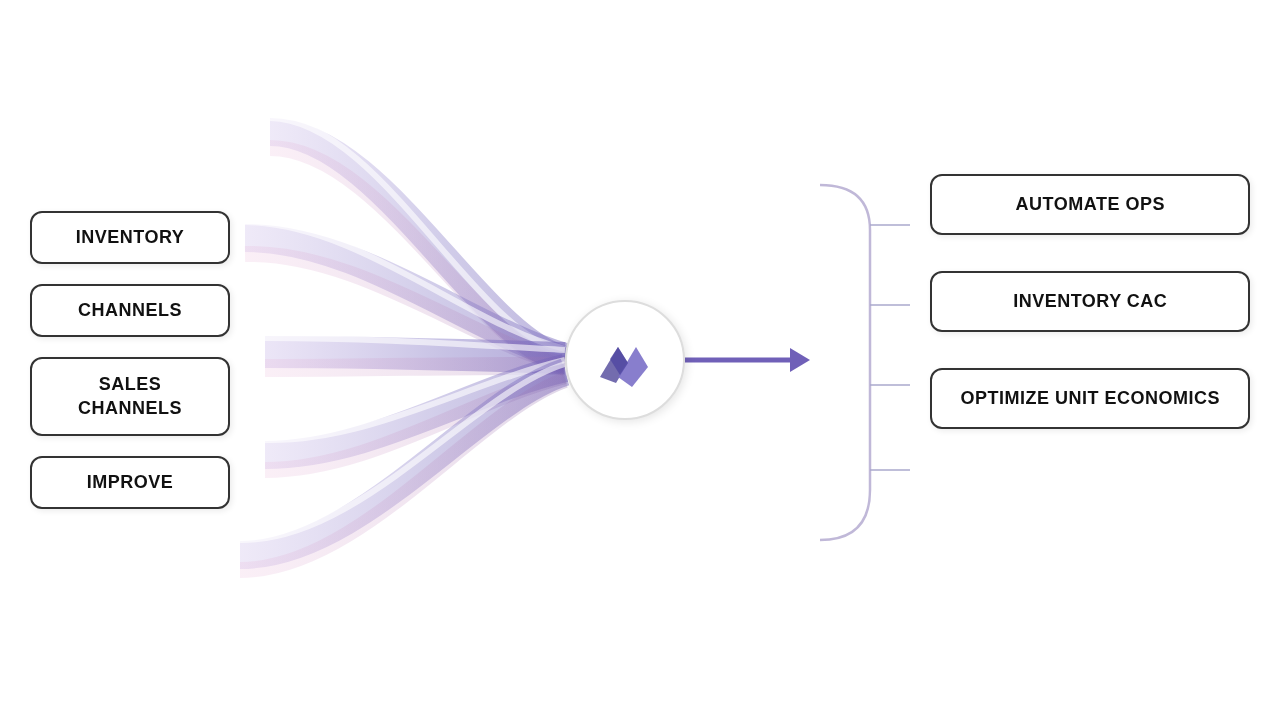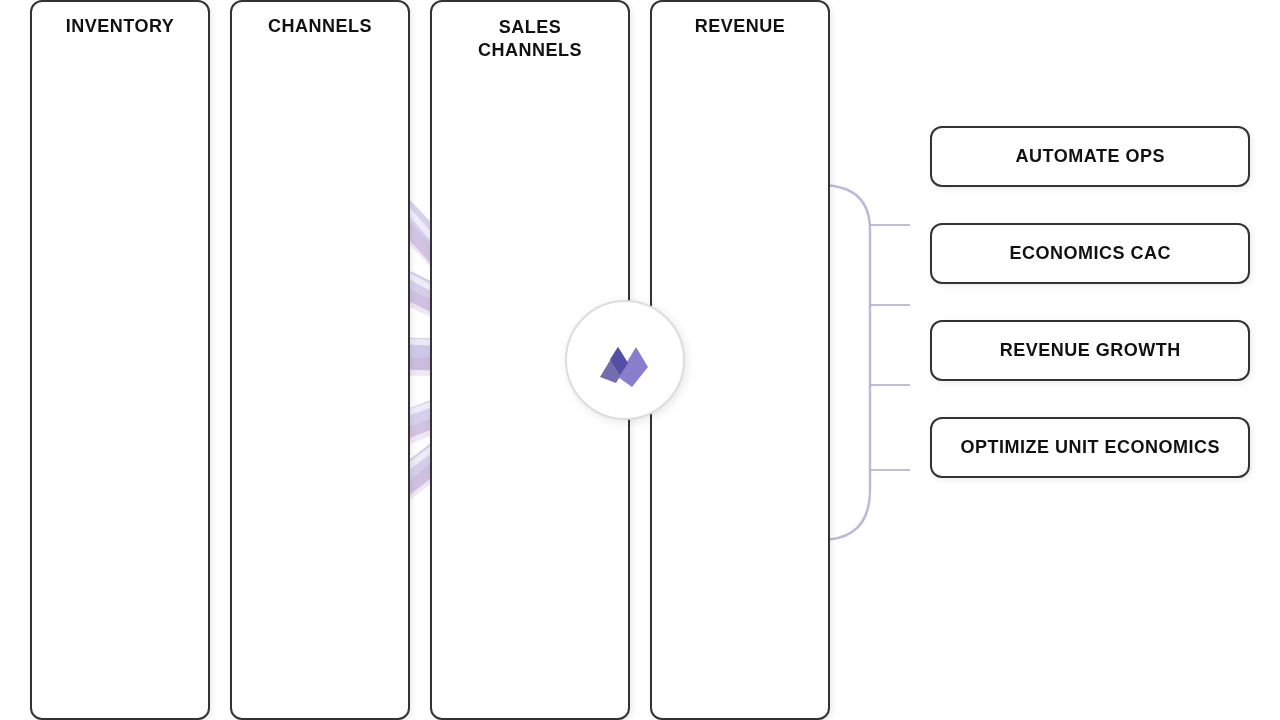--- a/index.html
+++ b/index.html
@@ -27,21 +27,21 @@
       pointer-events: none;
     }
 
     
     .left-boxes {
       position: absolute;
       left: 30px;
       top: 0;
       height: 720px;
       display: flex;
-      flex-direction: row;
+      flex-direction: column;
       justify-content: center;
       gap: 20px;
     }
 
     .node-box {
       border: 2px solid #333;
       border-radius: 12px;
       padding: 14px 22px;
       background: #ffffff;
       font-weight: 800;
@@ -171,43 +171,40 @@
     <div class="node-box">
       <span>INVENTORY</span>
     </div>
     <div class="node-box">
       <span>CHANNELS</span>
     </div>
     <div class="node-box sales-channels">
       <span>SALES<br>CHANNELS</span>
     </div>
     <div class="node-box">
-      <span>REVENUE</span>
+      <span>IMPROVE</span>
     </div>
   </div>
 
   <div class="center-logo">
     <svg width="70" height="70" viewBox="0 0 70 70" xmlns="http://www.w3.org/2000/svg">
 
       <path d="M10 52 L28 22 L38 38 L26 58 Z" fill="#5a52a0" opacity="0.85"></path>
 
       <path d="M28 52 L46 22 L58 42 L42 62 Z" fill="#7b70c8" opacity="0.9"></path>
 
       <path d="M28 22 L38 38 L30 50 L20 34 Z" fill="#4a42a0" opacity="0.7"></path>
     </svg>
   </div>
 
   <div class="right-boxes">
     <div class="right-box">
       <span>AUTOMATE OPS</span>
     </div>
     <div class="right-box">
-      <span>ECONOMICS CAC</span>
-    </div>
-    <div class="right-box">
-      <span>REVENUE GROWTH</span>
+      <span>INVENTORY CAC</span>
     </div>
     <div class="right-box">
       <span>OPTIMIZE UNIT ECONOMICS</span>
     </div>
   </div>
 
 </div>
 
 </body></html>

